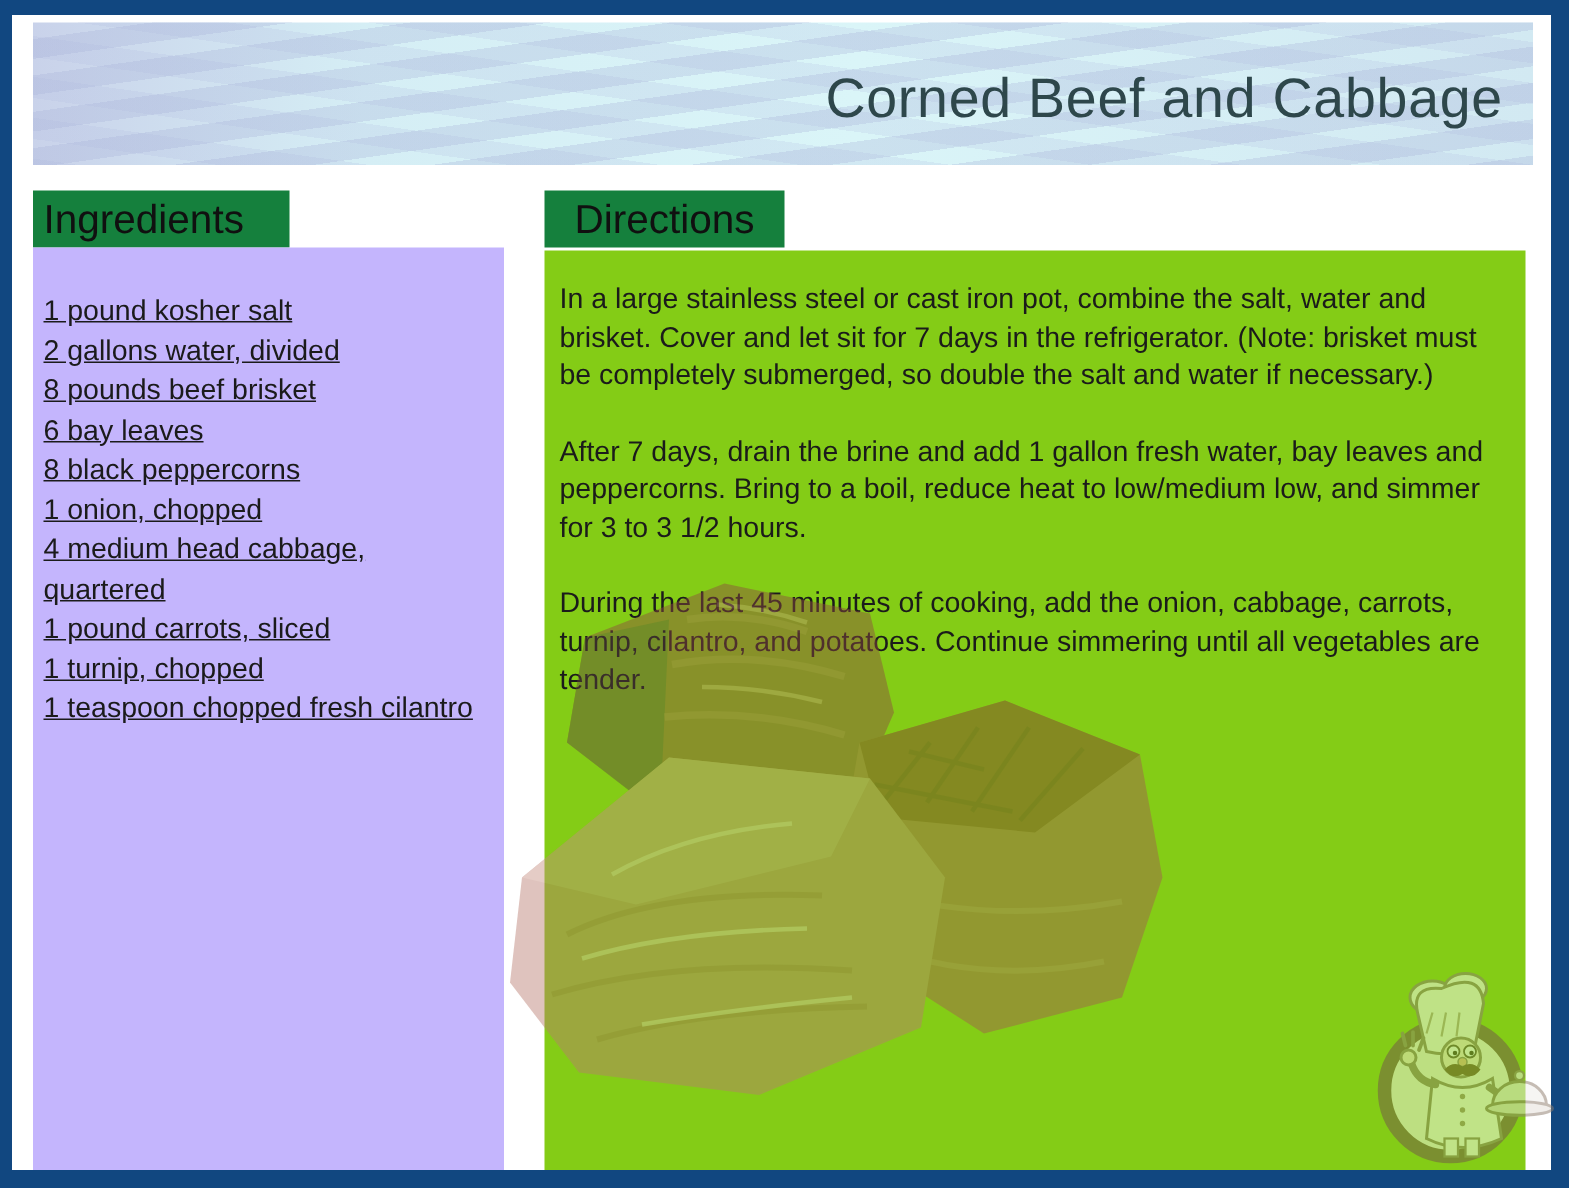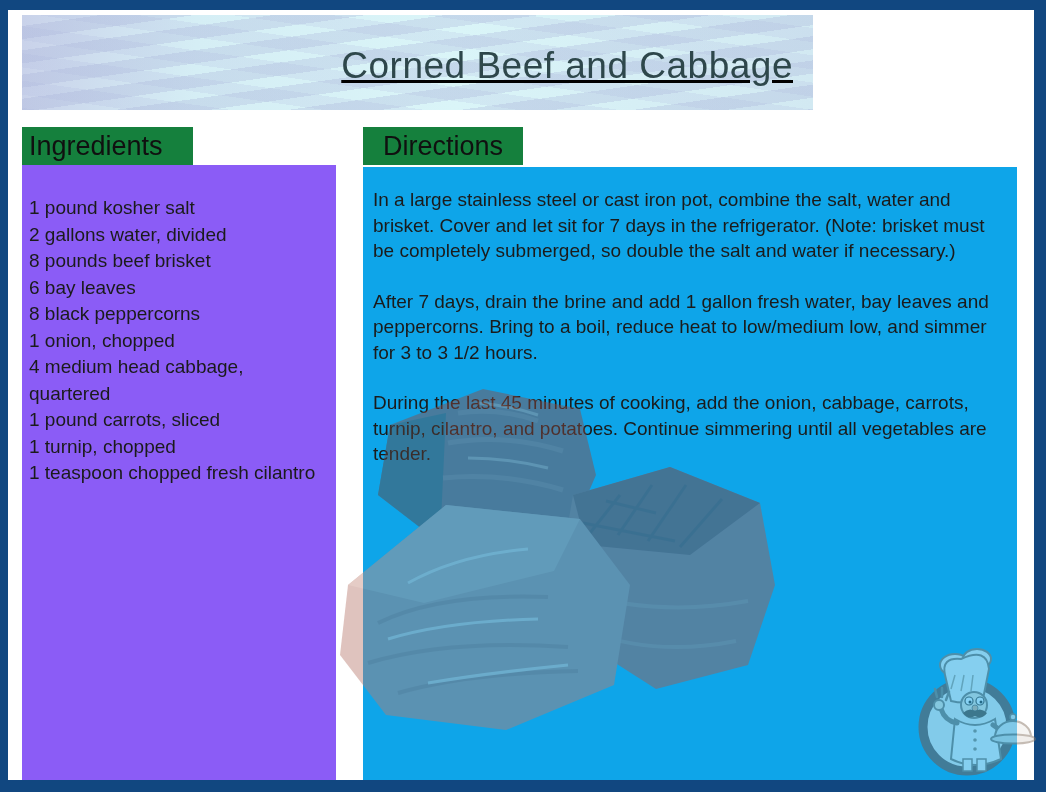--- a/index.html
+++ b/index.html
@@ -12,55 +12,55 @@
   }
   
   .frame { position:absolute; background:#114780; }
   .frame-top    { left:0; top:0;    width:1046px; height:10px; }
   .frame-left   { left:0; top:0;    width:8px;    height:792px; }
   .frame-right  { left:1034px; top:0; width:12px; height:792px; }
   .frame-bottom { left:0; top:780px; width:1046px; height:12px; }
 
   
   .banner {
-    position:absolute; left:22px; top:15px; width:791px; height:95px;
+    position:absolute; left:22px; top:15px; width:1000px; height:95px;
     background:
       repeating-linear-gradient(172deg,
         rgba(255,255,255,0.00) 0px, rgba(255,255,255,0.00) 11px,
         rgba(168,178,216,0.30) 11px, rgba(168,178,216,0.30) 24px),
       repeating-linear-gradient(188deg,
         rgba(255,255,255,0.00) 0px, rgba(255,255,255,0.00) 13px,
         rgba(178,188,224,0.22) 13px, rgba(178,188,224,0.22) 27px),
       linear-gradient(90deg, #c9d2ea 0%, #d5eef5 22%, #daf5f8 55%, #d2e9f2 100%);
-    display:flex; align-items:center; justify-content:flex-end;text-decoration:underline;
+    display:flex; align-items:center; justify-content:flex-end;
   }
   .banner-title {
     font-size:37px; color:#2e474b; letter-spacing:0.5px;
     padding-right:20px; padding-top:6px; white-space:nowrap;
   }
 
   
   .head-box {
     position:absolute; top:127px; height:38px; background:#15803d;
     display:flex; align-items:center;
     font-size:27px; color:#101010;
   }
   .head-ingredients { left:22px;  width:171px; padding-left:7px; }
   .head-directions  { left:363px; width:160px; padding-left:20px; }
 
   
   .panel-ingredients {
     position:absolute; left:22px; top:165px; width:314px; height:615px;
-    background:#8b5cf6;
+    background:#c4b5fd;
     padding:30px 0 0 7px;
-    font-size:19px; line-height:26.5px; color:#1b1b1b;
+    font-size:19px; line-height:26.5px; color:#1b1b1b;text-decoration:underline;
   }
   .panel-directions {
     position:absolute; left:363px; top:167px; width:654px; height:613px;
-    background:#0ea5e9;
+    background:#84cc16;
     padding:20px 8px 0 10px;
     font-size:19px; line-height:25.5px; color:#1b1b1b;
   }
   .panel-directions p { margin-bottom:25px; }
   .ing-line { white-space:nowrap; }
 
   
   .beef-photo {
     position:absolute; left:328px; top:383px; width:458px; height:352px;
     opacity:0.45; pointer-events:none;

